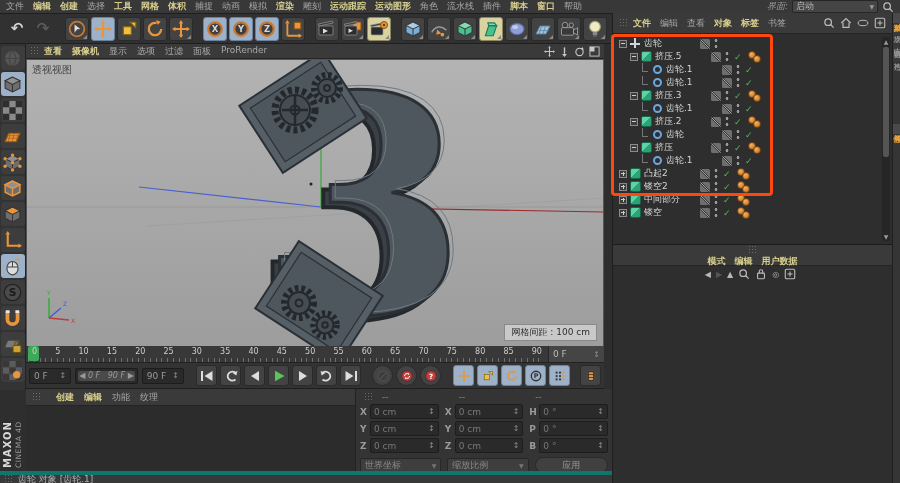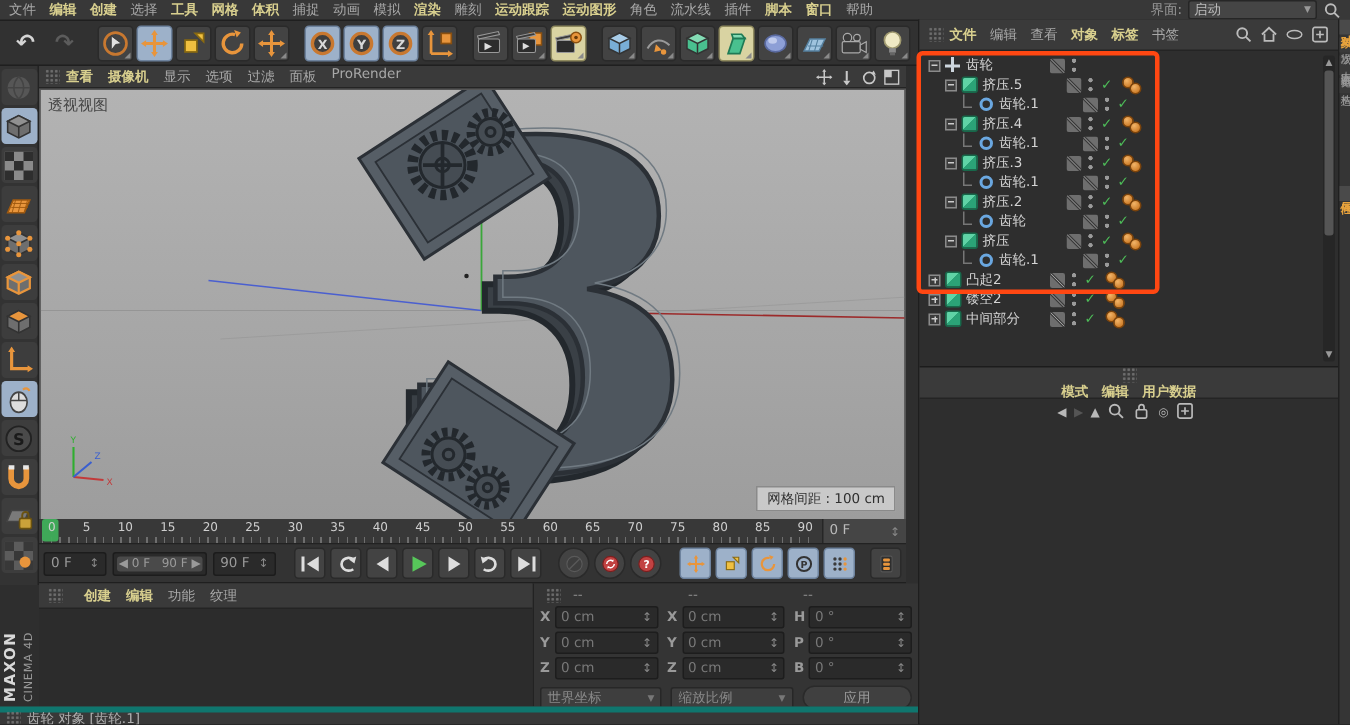--- a/index.html
+++ b/index.html
@@ -10,21 +10,21 @@
   .grip{width:10px;height:10px;margin:0 4px;flex:none;
         background-image:radial-gradient(#7a7a7a 0.8px,transparent 1px);
         background-size:3px 3px;opacity:.8;}
   
   .menubar{left:0;top:0;width:900px;height:14px;background:#383838;border-bottom:1px solid #1f1f1f;
            display:flex;align-items:center;padding:0 6px;box-sizing:border-box;}
   .menubar .items{display:flex;gap:9px;flex:1;white-space:nowrap;}
   .menu-item{color:#a8a8a8;cursor:default;}
   .menu-item.em{color:#d8cf8e;font-weight:bold;}
   .iface{display:flex;align-items:center;gap:4px;}
-  .iface-label{color:#9a9a9a;}
+  .iface-label{color:#9a9a9a;font-style:italic;}
   .iface-select{width:78px;height:11px;background:#454545;border:1px solid #262626;border-radius:2px;
                 display:flex;align-items:center;justify-content:space-between;padding:0 3px;color:#bbb;}
   .iface-select .dd{font-size:6px;color:#999;}
   .mini-ic{width:12px;height:12px;display:inline-flex;}
   .mini-ic svg{width:100%;height:100%;}
   
   .toolbar{left:0;top:14px;width:612px;height:30px;background:#313131;border-bottom:1px solid #1f1f1f;
            display:flex;align-items:center;padding:0 5px;gap:2px;box-sizing:border-box;}
   .tbtn{position:relative;width:24px;height:24px;flex:none;background:#434343;border-radius:3px;
         display:flex;align-items:center;justify-content:center;border:1px solid #2a2a2a;box-sizing:border-box;}
@@ -74,21 +74,21 @@
   .stepper{color:#8a8a8a;font-size:8px;}
   
   .transport{left:26px;top:363px;width:578px;height:26px;background:#333;border-bottom:1px solid #1f1f1f;
              display:flex;align-items:center;gap:4px;padding:0 3px;box-sizing:border-box;}
   .tfield{height:16px;background:#2a2a2a;border:1px solid #1c1c1c;border-radius:2px;display:flex;
           align-items:center;justify-content:space-between;padding:0 4px;color:#9a9a9a;box-sizing:border-box;}
   .f1{width:56px;} .f2{width:56px;}
   .trange{width:86px;height:16px;background:#2a2a2a;border:1px solid #1c1c1c;border-radius:2px;position:relative;
           display:flex;align-items:center;justify-content:space-between;padding:0 3px;box-sizing:border-box;color:#9a9a9a;}
   .trange .bar{position:absolute;left:2px;right:2px;top:2px;bottom:2px;background:#4a4a4a;border-radius:2px;}
-  .trange span{position:relative;font-size:8px;}
+  .trange span{position:relative;font-size:8px;font-style:italic;}
   .sbtn{width:21px;height:21px;flex:none;background:#434343;border:1px solid #2a2a2a;border-radius:3px;
         display:flex;align-items:center;justify-content:center;box-sizing:border-box;}
   .sbtn.blue{background:#9db1c9;border-color:#6d829d;}
   .sbtn .ic{width:14px;height:12px;display:flex;}
   .sbtn .ic svg{width:100%;height:100%;}
   .sbtn.round{border-radius:50%;}
   
   .matman{left:26px;top:389px;width:330px;height:82px;background:#323232;border-right:1px solid #222;box-sizing:border-box;}
   .pmenu{height:16px;display:flex;align-items:center;gap:10px;background:#3a3a3a;border-bottom:1px solid #242424;padding:0 2px;}
   .mat-body{height:65px;background:#2c2c2c;}
@@ -1051,25 +1051,37 @@
             <span class="om-ind" style="width: 24px;"></span>
             <span class="exp child"></span>
             <span class="obj-ic spline"></span>
             <span class="obj-label">齿轮.1</span>
             <span class="col-layer"></span>
             <span class="col-dots"></span>
             <span class="col-check"></span>
 
           </div>
 
+
+          <div class="om-row">
+            <span class="om-ind" style="width: 24px;"></span>
+            <span class="exp child"></span>
+            <span class="obj-ic spline"></span>
+            <span class="obj-label">齿轮.1</span>
+            <span class="col-layer"></span>
+            <span class="col-dots"></span>
+            <span class="col-check"></span>
+
+          </div>
+
           <div class="om-row">
             <span class="om-ind" style="width: 13px;"></span>
             <span class="exp minus"></span>
             <span class="obj-ic extrude"></span>
-            <span class="obj-label">挤压.4</span>
+            <span class="obj-label">挤压.3</span>
             <span class="col-layer"></span>
             <span class="col-dots"></span>
             <span class="col-check"></span>
             <span class="col-tags">
               <i class="tagball"></i>
               <i class="tagball b2"></i>
             </span>
           </div>
 
           <div class="om-row">
@@ -1080,133 +1092,121 @@
             <span class="col-layer"></span>
             <span class="col-dots"></span>
             <span class="col-check"></span>
 
           </div>
 
           <div class="om-row">
             <span class="om-ind" style="width: 13px;"></span>
             <span class="exp minus"></span>
             <span class="obj-ic extrude"></span>
-            <span class="obj-label">挤压.3</span>
+            <span class="obj-label">挤压.2</span>
             <span class="col-layer"></span>
             <span class="col-dots"></span>
             <span class="col-check"></span>
             <span class="col-tags">
               <i class="tagball"></i>
               <i class="tagball b2"></i>
             </span>
           </div>
 
           <div class="om-row">
             <span class="om-ind" style="width: 24px;"></span>
             <span class="exp child"></span>
             <span class="obj-ic spline"></span>
-            <span class="obj-label">齿轮.1</span>
+            <span class="obj-label">齿轮</span>
             <span class="col-layer"></span>
             <span class="col-dots"></span>
             <span class="col-check"></span>
 
           </div>
 
           <div class="om-row">
             <span class="om-ind" style="width: 13px;"></span>
             <span class="exp minus"></span>
             <span class="obj-ic extrude"></span>
-            <span class="obj-label">挤压.2</span>
+            <span class="obj-label">挤压</span>
             <span class="col-layer"></span>
             <span class="col-dots"></span>
             <span class="col-check"></span>
             <span class="col-tags">
               <i class="tagball"></i>
               <i class="tagball b2"></i>
             </span>
           </div>
 
           <div class="om-row">
             <span class="om-ind" style="width: 24px;"></span>
             <span class="exp child"></span>
             <span class="obj-ic spline"></span>
-            <span class="obj-label">齿轮</span>
+            <span class="obj-label">齿轮.1</span>
             <span class="col-layer"></span>
             <span class="col-dots"></span>
             <span class="col-check"></span>
 
           </div>
 
           <div class="om-row">
-            <span class="om-ind" style="width: 13px;"></span>
-            <span class="exp minus"></span>
+            <span class="om-ind" style="width: 2px;"></span>
+            <span class="exp plus"></span>
             <span class="obj-ic extrude"></span>
-            <span class="obj-label">挤压</span>
+            <span class="obj-label">凸起2</span>
             <span class="col-layer"></span>
             <span class="col-dots"></span>
             <span class="col-check"></span>
             <span class="col-tags">
               <i class="tagball"></i>
               <i class="tagball b2"></i>
             </span>
           </div>
 
           <div class="om-row">
-            <span class="om-ind" style="width: 24px;"></span>
-            <span class="exp child"></span>
-            <span class="obj-ic spline"></span>
-            <span class="obj-label">齿轮.1</span>
-            <span class="col-layer"></span>
-            <span class="col-dots"></span>
-            <span class="col-check"></span>
-
-          </div>
-
-          <div class="om-row">
             <span class="om-ind" style="width: 2px;"></span>
             <span class="exp plus"></span>
             <span class="obj-ic extrude"></span>
-            <span class="obj-label">凸起2</span>
+            <span class="obj-label">镂空2</span>
             <span class="col-layer"></span>
             <span class="col-dots"></span>
             <span class="col-check"></span>
             <span class="col-tags">
               <i class="tagball"></i>
               <i class="tagball b2"></i>
             </span>
           </div>
 
           <div class="om-row">
             <span class="om-ind" style="width: 2px;"></span>
             <span class="exp plus"></span>
             <span class="obj-ic extrude"></span>
-            <span class="obj-label">镂空2</span>
+            <span class="obj-label">中间部分</span>
             <span class="col-layer"></span>
             <span class="col-dots"></span>
             <span class="col-check"></span>
             <span class="col-tags">
               <i class="tagball"></i>
               <i class="tagball b2"></i>
             </span>
           </div>
 
           <div class="om-row">
             <span class="om-ind" style="width: 2px;"></span>
             <span class="exp plus"></span>
             <span class="obj-ic extrude"></span>
-            <span class="obj-label">中间部分</span>
+            <span class="obj-label">镂空</span>
             <span class="col-layer"></span>
             <span class="col-dots"></span>
             <span class="col-check"></span>
             <span class="col-tags">
               <i class="tagball"></i>
               <i class="tagball b2"></i>
             </span>
           </div>
-
         </div>
       <div class="om-scroll">
         <span class="sa" style="top:1px;">▲</span>
         <span class="thumb"></span>
         <span class="sa" style="bottom:1px;">▼</span>
       </div>
     </div>
     <div class="attr-menu">
       <span class="grip"></span>
       <div class="items">

